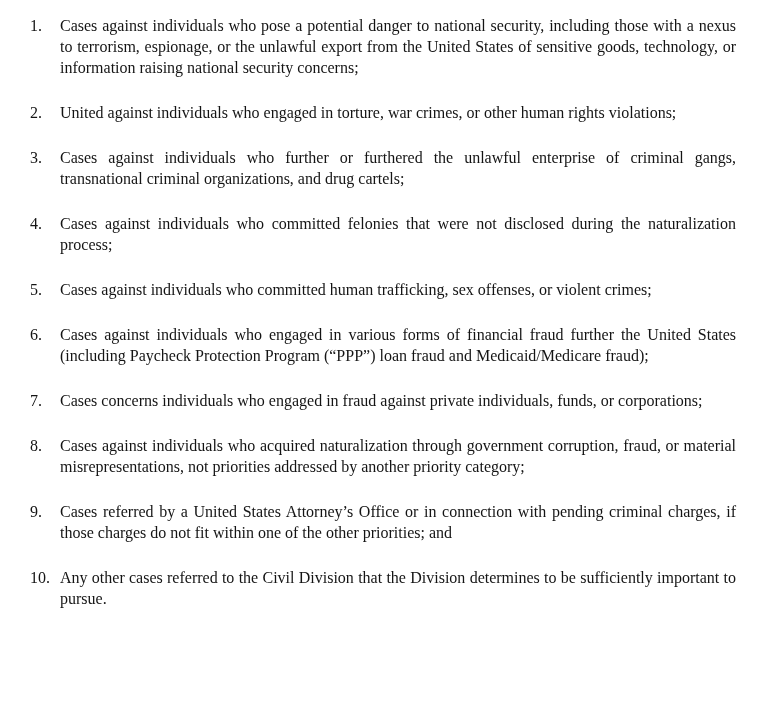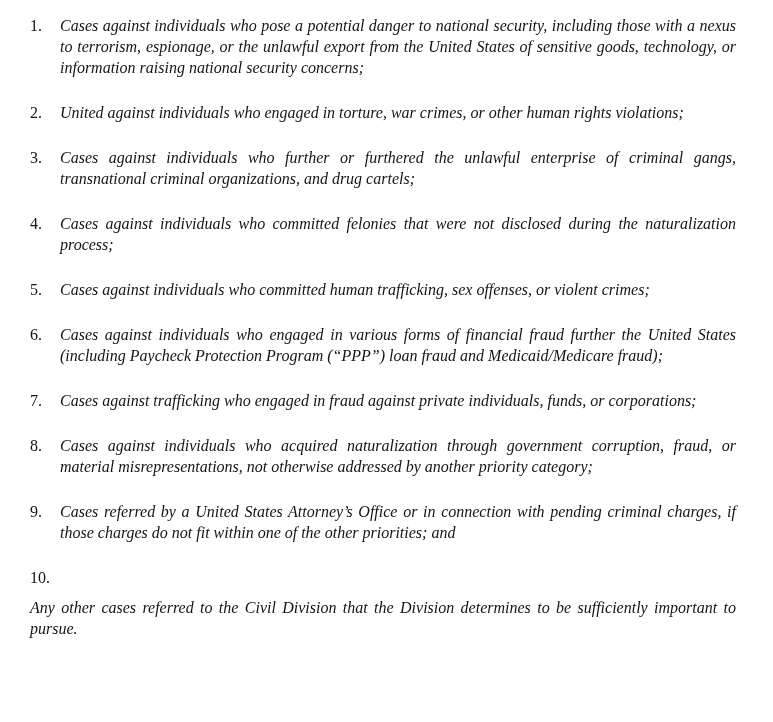--- a/index.html
+++ b/index.html
@@ -27,34 +27,32 @@
     padding: 0;
   }
   li.list-item {
     display: flex;
     font-size: 16px;
     line-height: 21px;
     margin-bottom: 24px;
   }
   li.list-item:last-child {
     margin-bottom: 12px;
-    flex-direction: column;
   }
   .item-number {
     flex: 0 0 30px;
     width: 30px;
     text-align: left;
     white-space: nowrap;
   }
   .item-text {
     flex: 1 1 auto;
     text-align: justify;
     text-justify: inter-word;
     hyphens: none;
-    font-style: italic;
   }
 </style>
 </head>
 <body>
 
 <div class="page" style="--page-bg: #ffffff; --text-color: #141414;">
   <ol class="priority-list" id="priority-list">
   <li class="list-item">
     <span class="item-number">1.</span>
     <span class="item-text">Cases against individuals who pose a potential danger to national security, including those with a nexus to terrorism, espionage, or the unlawful export from the United States of sensitive goods, technology, or information raising national security concerns;</span>
@@ -80,26 +78,26 @@
     <span class="item-text">Cases against individuals who committed human trafficking, sex offenses, or violent crimes;</span>
   </li>
 
   <li class="list-item">
     <span class="item-number">6.</span>
     <span class="item-text">Cases against individuals who engaged in various forms of financial fraud further the United States (including Paycheck Protection Program (“PPP”) loan fraud and Medicaid/Medicare fraud);</span>
   </li>
 
   <li class="list-item">
     <span class="item-number">7.</span>
-    <span class="item-text">Cases against trafficking who engaged in fraud against private individuals, funds, or corporations;</span>
+    <span class="item-text">Cases concerns individuals who engaged in fraud against private individuals, funds, or corporations;</span>
   </li>
 
   <li class="list-item">
     <span class="item-number">8.</span>
-    <span class="item-text">Cases against individuals who acquired naturalization through government corruption, fraud, or material misrepresentations, not otherwise addressed by another priority category;</span>
+    <span class="item-text">Cases against individuals who acquired naturalization through government corruption, fraud, or material misrepresentations, not priorities addressed by another priority category;</span>
   </li>
 
   <li class="list-item">
     <span class="item-number">9.</span>
     <span class="item-text">Cases referred by a United States Attorney’s Office or in connection with pending criminal charges, if those charges do not fit within one of the other priorities; and</span>
   </li>
 
   <li class="list-item">
     <span class="item-number">10.</span>
     <span class="item-text">Any other cases referred to the Civil Division that the Division determines to be sufficiently important to pursue.</span>

